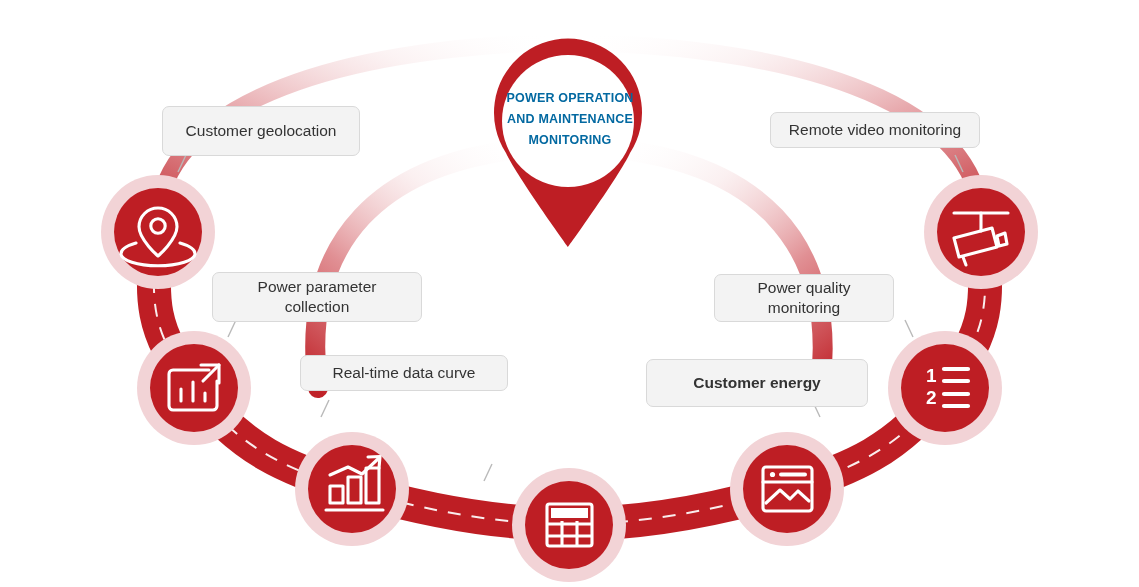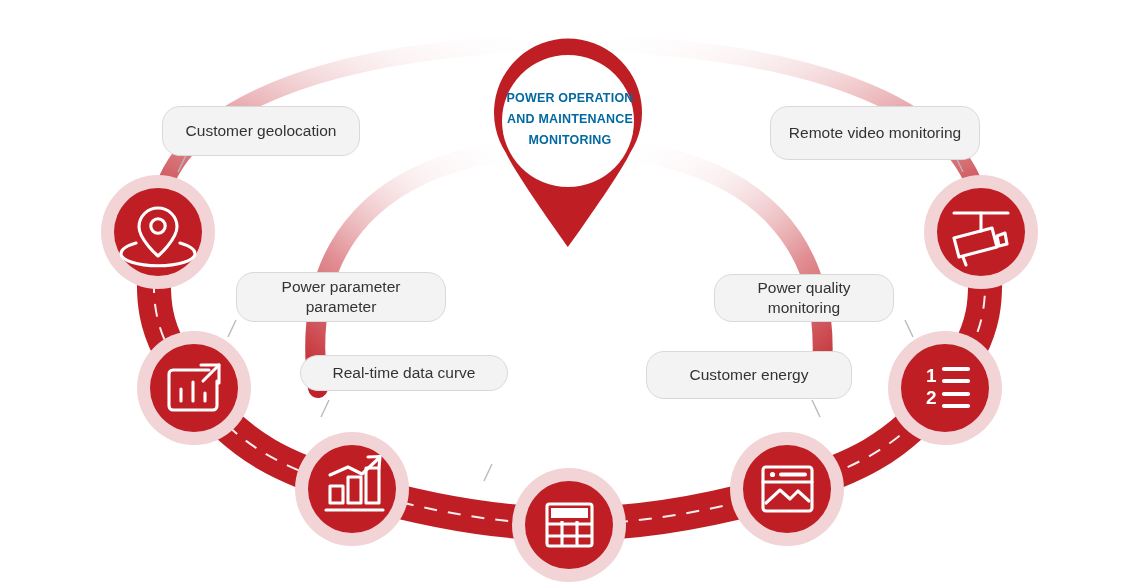--- a/index.html
+++ b/index.html
@@ -29,21 +29,21 @@
     color:#0369a1;
     pointer-events:none;
   }
 
   
   .label{
     position:absolute;
     box-sizing:border-box;
     background:#f3f3f3;
     border:1px solid #d9d9d9;
-    border-radius:18px;
+    border-radius:7px;
     color:#333333;
     font-size:15.5px;
     line-height:20px;
     display:flex;
     align-items:center;
     justify-content:center;
     text-align:center;
     padding:4px 12px;
   }
   .label.two-line{line-height:20px;}
@@ -216,40 +216,40 @@
   <div class="pin-text">
     <div>POWER OPERATION</div>
     <div>AND MAINTENANCE</div>
     <div>MONITORING</div>
   </div>
 
   <div class="label" style="left:162px; top:106px; width:198px; height:50px;">
     <span>Customer geolocation</span>
   </div>
 
-  <div class="label" style="left:770px; top:106px; width:210px; height:54px;">
+  <div class="label" style="left:770px; top:112px; width:210px; height:36px;">
     <span>Remote video monitoring</span>
   </div>
 
-  <div class="label two-line" style="left:212px; top:272px; width:210px; height:50px;margin-left:24px;">
+  <div class="label two-line" style="left:212px; top:272px; width:210px; height:50px;">
     <div>
       <div>Power parameter</div>
-      <div>parameter</div>
+      <div>collection</div>
     </div>
   </div>
 
   <div class="label" style="left:714px; top:274px; width:180px; height:48px;">
     <span>Power quality monitoring</span>
   </div>
 
   <div class="label" style="left:300px; top:355px; width:208px; height:36px;">
     <span>Real-time data curve</span>
   </div>
 
-  <div class="label two-line" style="left:646px; top:351px; width:206px; height:48px;">
+  <div class="label two-line" style="left:646px; top:359px; width:222px; height:48px;font-weight:bold;">
     <div>
       <div>Customer energy</div>
     </div>
   </div>
 
 
   <svg style="position:absolute;left:480px;top:25px;width:180px;height:230px;" viewBox="0 0 180 230">
     <path d="M88,222 C88,222 36,150 26,128 A74,74 0 1 1 150,128 C140,150 88,222 88,222 Z" fill="#BE1E24"></path>
     <circle cx="88" cy="96" r="66" fill="#ffffff"></circle>
   </svg>

